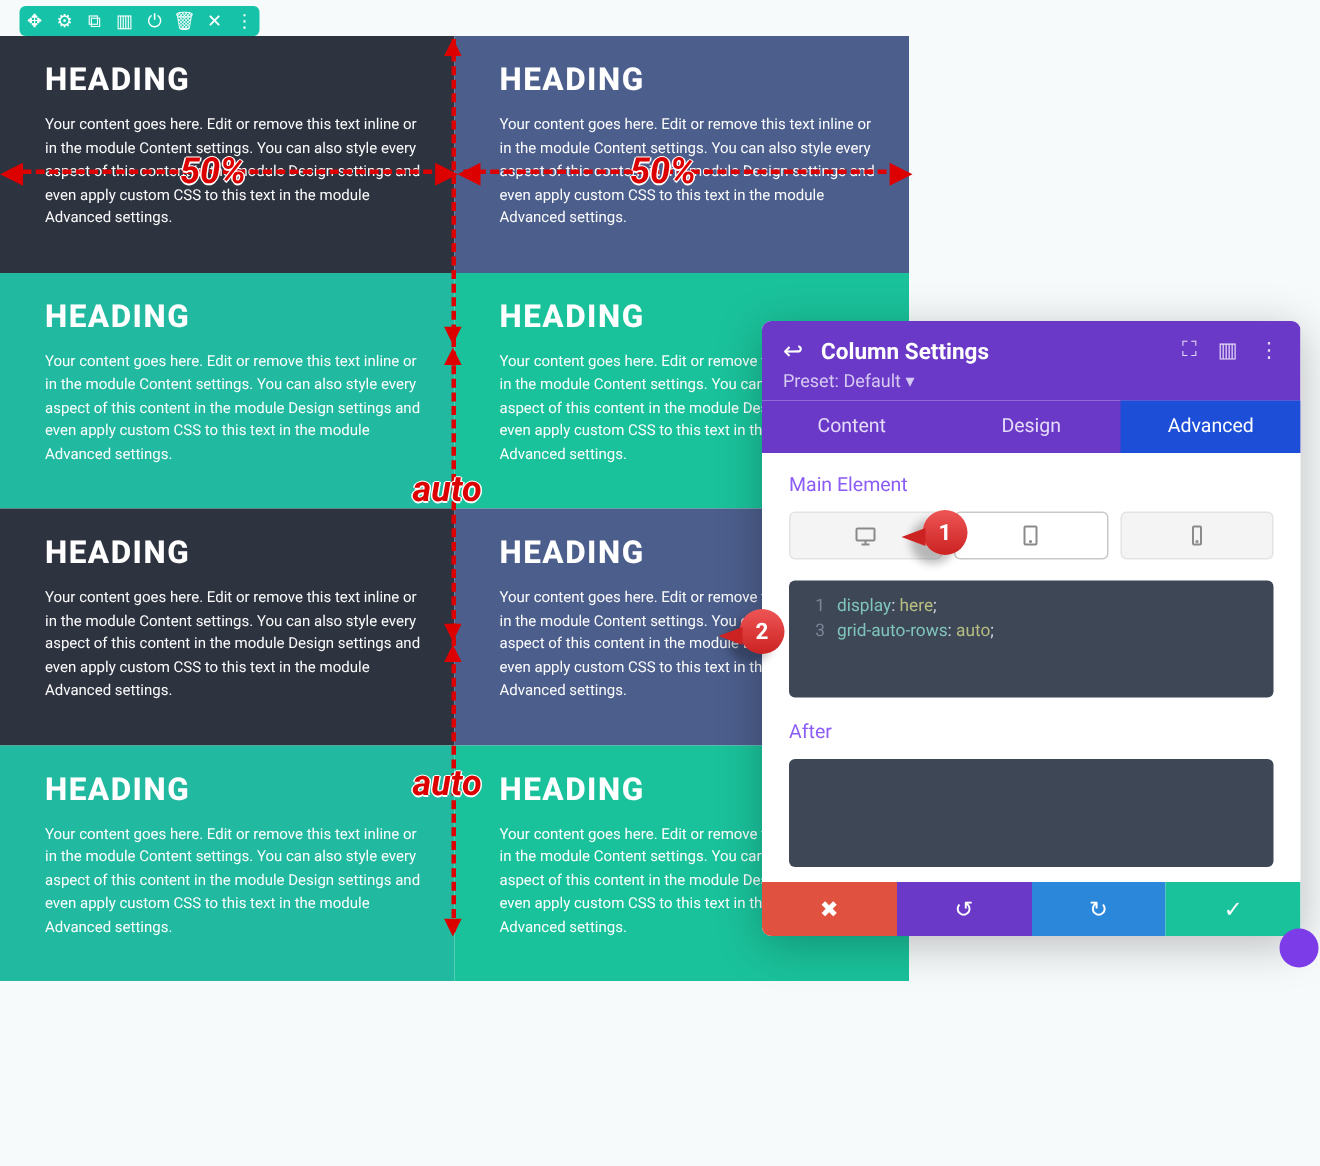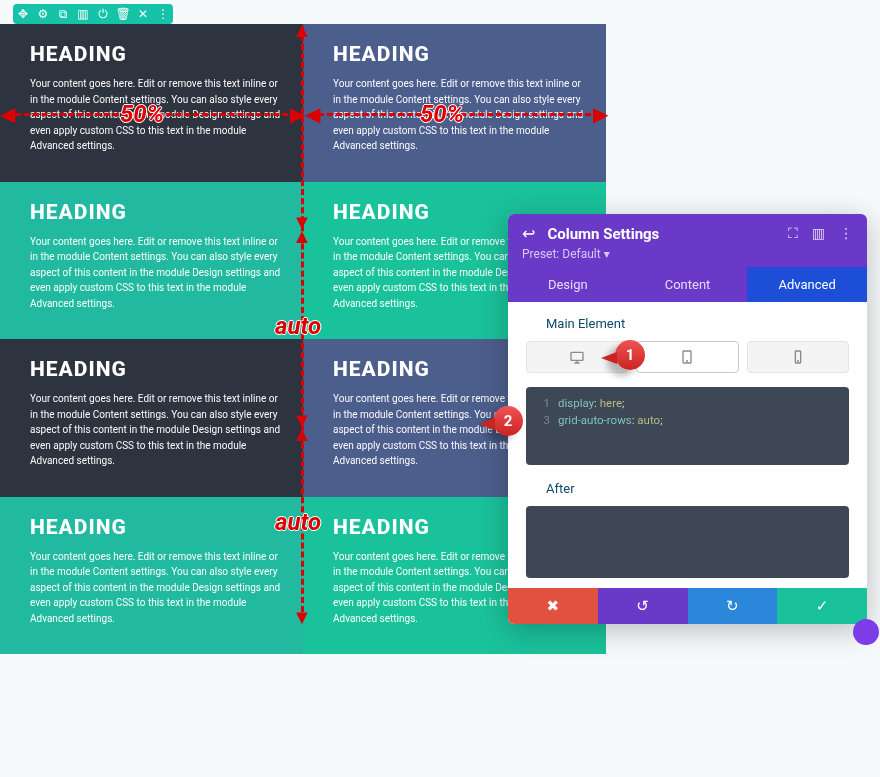--- a/index.html
+++ b/index.html
@@ -34,21 +34,21 @@
     .p-head { background:#6b39c7; color:#fff; padding:10px 14px 6px; }
     .p-head .row1 { display:flex; align-items:center; gap:12px; }
     .p-head .title { font-size:15px; font-weight:700; flex:1; }
     .p-head .icons { display:flex; gap:14px; color:#e0d6f5; font-size:14px; }
     .p-head .preset { font-size:12px; color:#d6c9f3; margin-top:4px; }
     .tabs { display:flex; background:#6b39c7; }
     .tab { flex:1; text-align:center; padding:10px 0; color:#e5dcfa; font-size:13px; cursor:pointer; }
     .tab.active { background:#1d4ed8; color:#fff; }
 
     .p-body { padding:14px 18px 10px; }
-    .sect { font-size:13px; color:#0c4a6e; margin-bottom:10px;margin-left:20px; }
+    .sect { font-size:13px; color:#8b5cf6; margin-bottom:10px; }
 
     .devrow { display:flex; gap:8px; margin-bottom:14px; }
     .dev { flex:1; height:32px; border:1px solid #e3e3e3; border-radius:4px; background:#f4f4f4; display:flex; align-items:center; justify-content:center; cursor:pointer; }
     .dev.active { background:#fff; border-color:#c8c8c8; }
     .dev svg { width:16px; height:16px; }
 
     .code { background:#3e4756; border-radius:4px; padding:8px 10px; font-family:Menlo,Consolas,monospace; font-size:11.5px; line-height:1.5; color:#cdd3df; min-height:78px; }
     .code .ln { color:#7c8596; display:inline-block; width:14px; text-align:right; margin-right:8px; }
     .code .prop{ color:#7fc5bb; }
     .code .val { color:#b7bd82; }
@@ -147,22 +147,22 @@
       <span class="title">Column Settings</span>
       <div class="icons">
         <span>⛶</span>
         <span>▥</span>
         <span>⋮</span>
       </div>
     </div>
     <div class="preset">Preset: Default ▾</div>
   </div>
   <div class="tabs">
+    <div class="tab">Content</div>
     <div class="tab">Design</div>
-    <div class="tab">Content</div>
     <div class="tab active">Advanced</div>
   </div>
   <div class="p-body">
     <div class="sect">Main Element</div>
     <div class="devrow">
       <div class="dev">
           <svg class="ic" viewBox="0 0 24 24">
             <rect x="3" y="5" width="18" height="12" rx="1"></rect>
             <path d="M8 21h8M12 17v4"></path>
           </svg>

